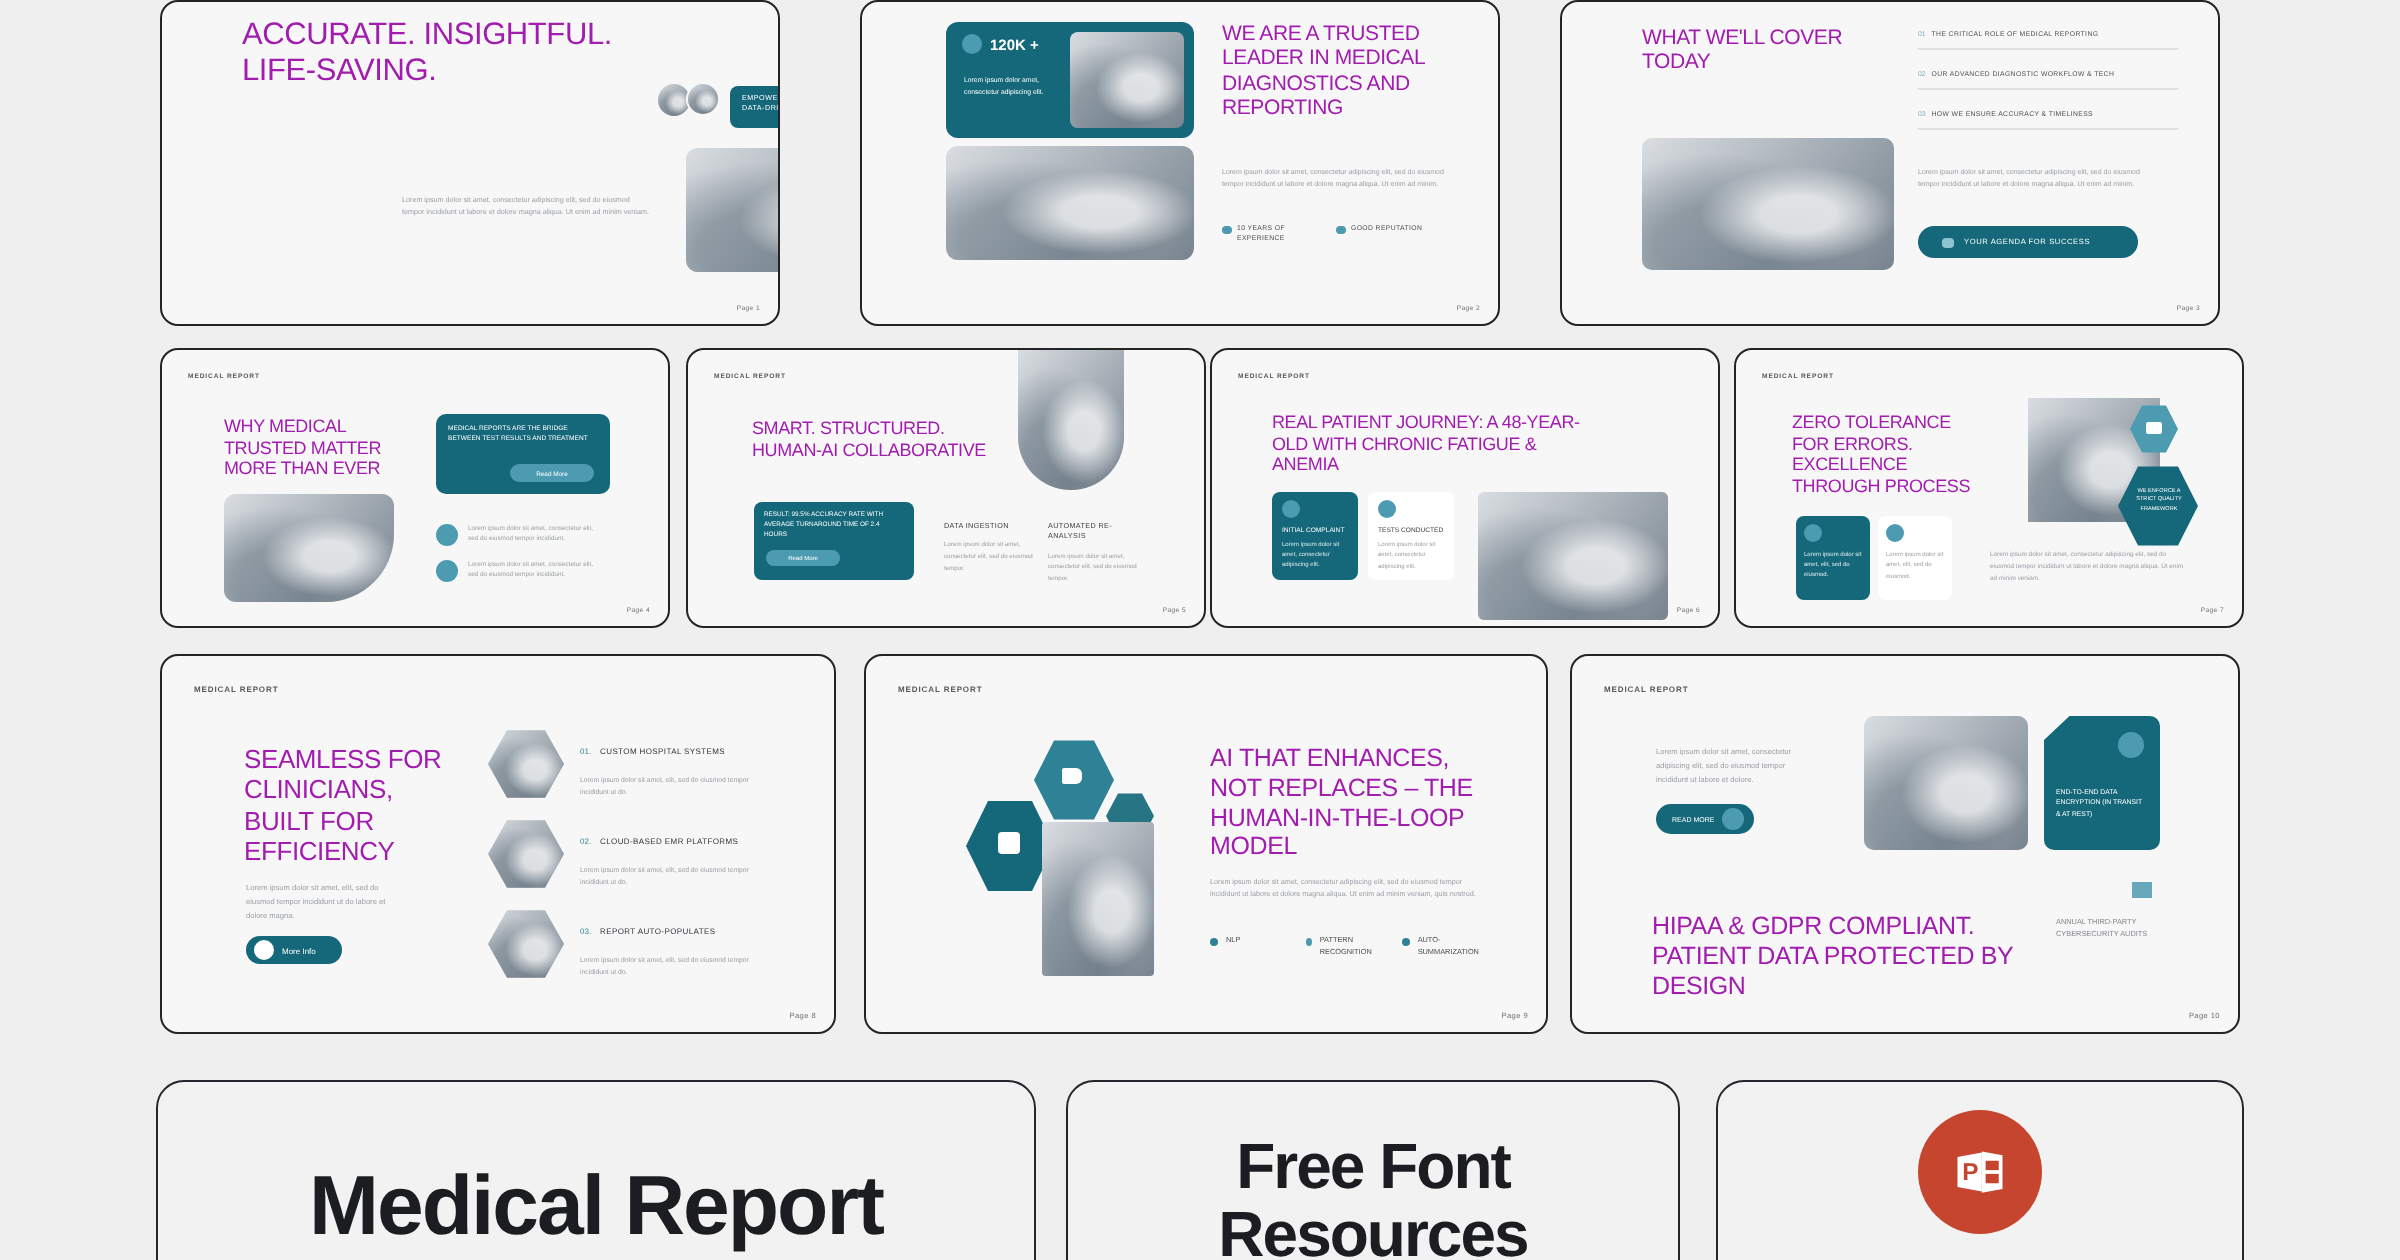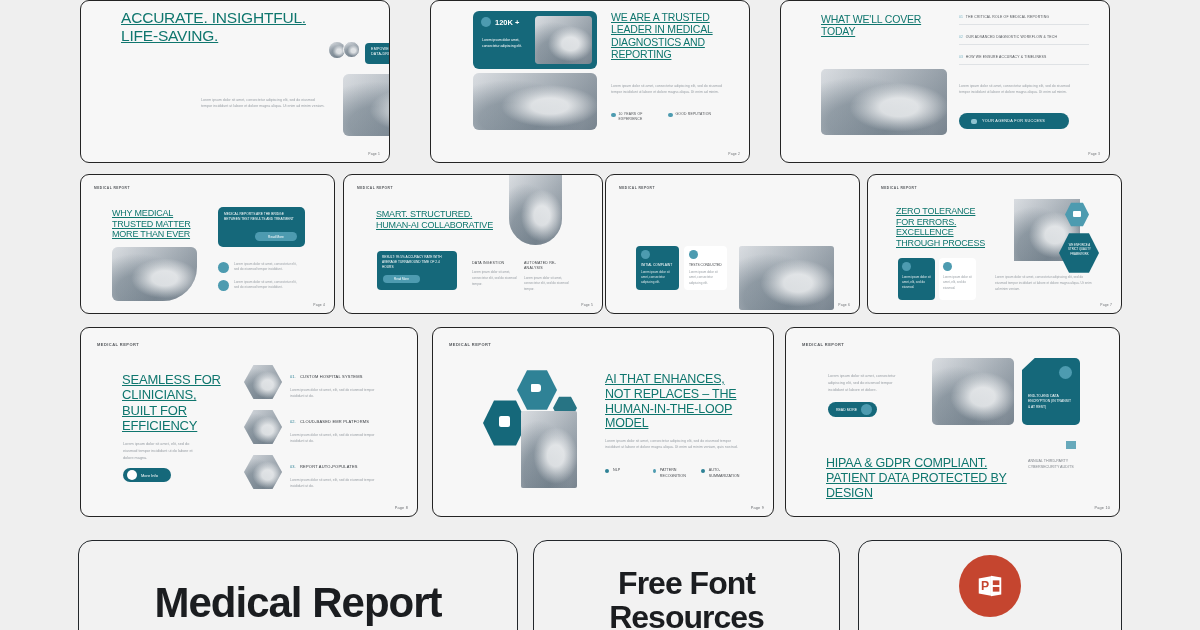--- a/index.html
+++ b/index.html
@@ -21,23 +21,22 @@
   }
   .kicker {
     font-size: 3.3px; letter-spacing: .45px; color: #55585c;
     text-transform: uppercase; font-weight: 600;
   }
   .pagenum {
     position: absolute; right: 9px; bottom: 6px;
     font-size: 3.3px; color: #6b6e72; letter-spacing: .2px;
   }
   .h-title {
-    color: #0f766e; font-weight: 400; line-height: 1.18;
+    color: #a21caf; font-weight: 400; line-height: 1.18;
     letter-spacing: -0.2px;
-    text-decoration: underline;
   }
   .body-txt { color: #9aa0a6; line-height: 1.8; }
   .teal { background: #15687a; }
   .teal2 { background: #2f8296; }
   .teal-lt { background: #4d9bb0; }
   .dot { border-radius: 50%; display: inline-block; }
   .photo {
     background: linear-gradient(150deg,#c9ced4 0%,#aeb6be 40%,#8d97a1 100%);
     position: relative; overflow: hidden;
   }
@@ -178,20 +177,21 @@
     </div>
     <div style="position:absolute; left:180px; top:86px; width:48px;">
       <div style="font-size:3.6px;color:#3b3e42;line-height:1.5;letter-spacing:.2px;">AUTOMATED RE-ANALYSIS</div>
       <div class="body-txt" style="font-size:3.1px;margin-top:4px;">Lorem ipsum dolor sit amet, consectetur elit, sed do eiusmod tempor.</div>
     </div>
     <div class="pagenum">Page 5</div>
   </div>
 
   <div class="slide" style="left:605px; top:174px; width:255px; height:140px;">
     <div class="kicker" style="position:absolute; left:13px; top:11px;">MEDICAL REPORT</div>
+    <div class="h-title" style="position:absolute; left:30px; top:31px; width:165px; font-size:9px;">REAL PATIENT JOURNEY: A 48-YEAR-OLD WITH CHRONIC FATIGUE &amp; ANEMIA</div>
     <div class="teal" style="position:absolute; left:30px; top:71px; width:43px; height:44px; border-radius:4px;"></div>
     <div class="dot teal-lt" style="position:absolute; left:35px; top:75px; width:9px; height:9px;"></div>
     <div class="tiny-white" style="position:absolute; left:35px; top:88px; font-size:3.3px;">INITIAL COMPLAINT</div>
     <div class="tiny-white" style="position:absolute; left:35px; top:95px; width:33px; font-size:3px; line-height:1.7; opacity:.85;">Lorem ipsum dolor sit amet, consectetur adipiscing elit.</div>
     <div style="position:absolute; left:78px; top:71px; width:43px; height:44px; border-radius:4px; background:#ffffff;"></div>
     <div class="dot teal-lt" style="position:absolute; left:83px; top:75px; width:9px; height:9px;"></div>
     <div style="position:absolute; left:83px; top:88px; font-size:3.3px; color:#3b3e42;">TESTS CONDUCTED</div>
     <div class="body-txt" style="position:absolute; left:83px; top:95px; width:33px; font-size:3px;">Lorem ipsum dolor sit amet, consectetur adipiscing elit.</div>
     <div class="photo" style="position:absolute; left:133px; top:71px; width:95px; height:64px; border-radius:3px;"></div>
     <div class="pagenum">Page 6</div>

